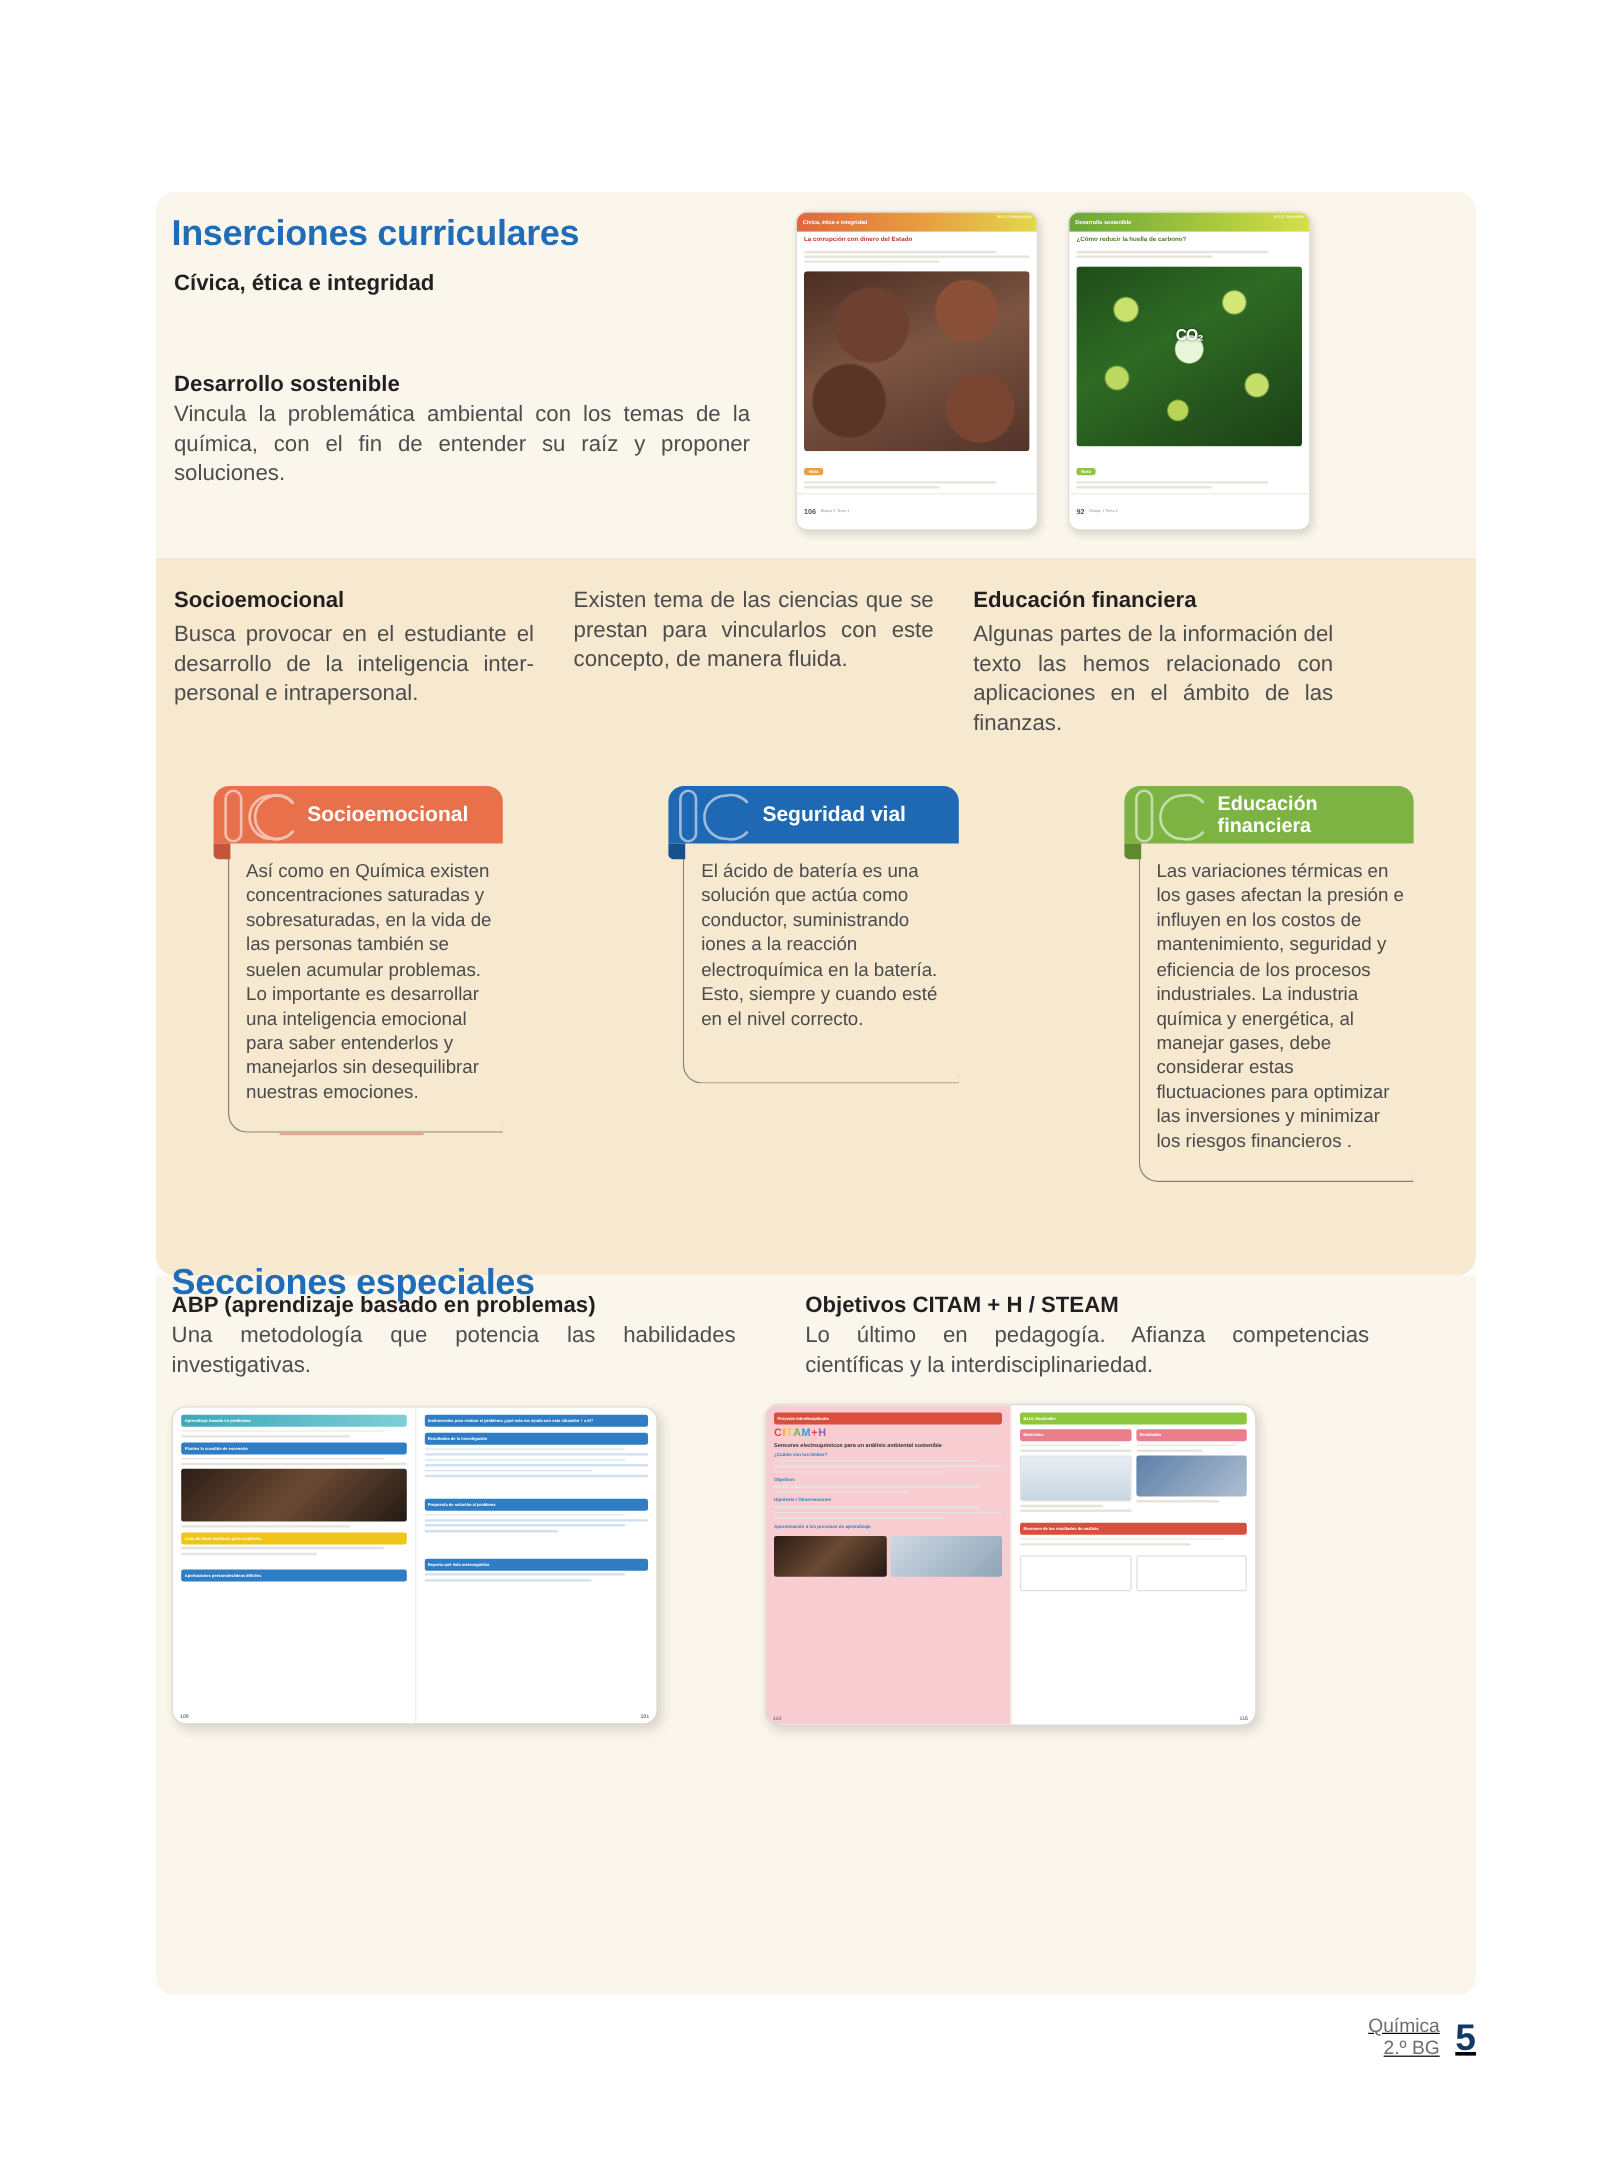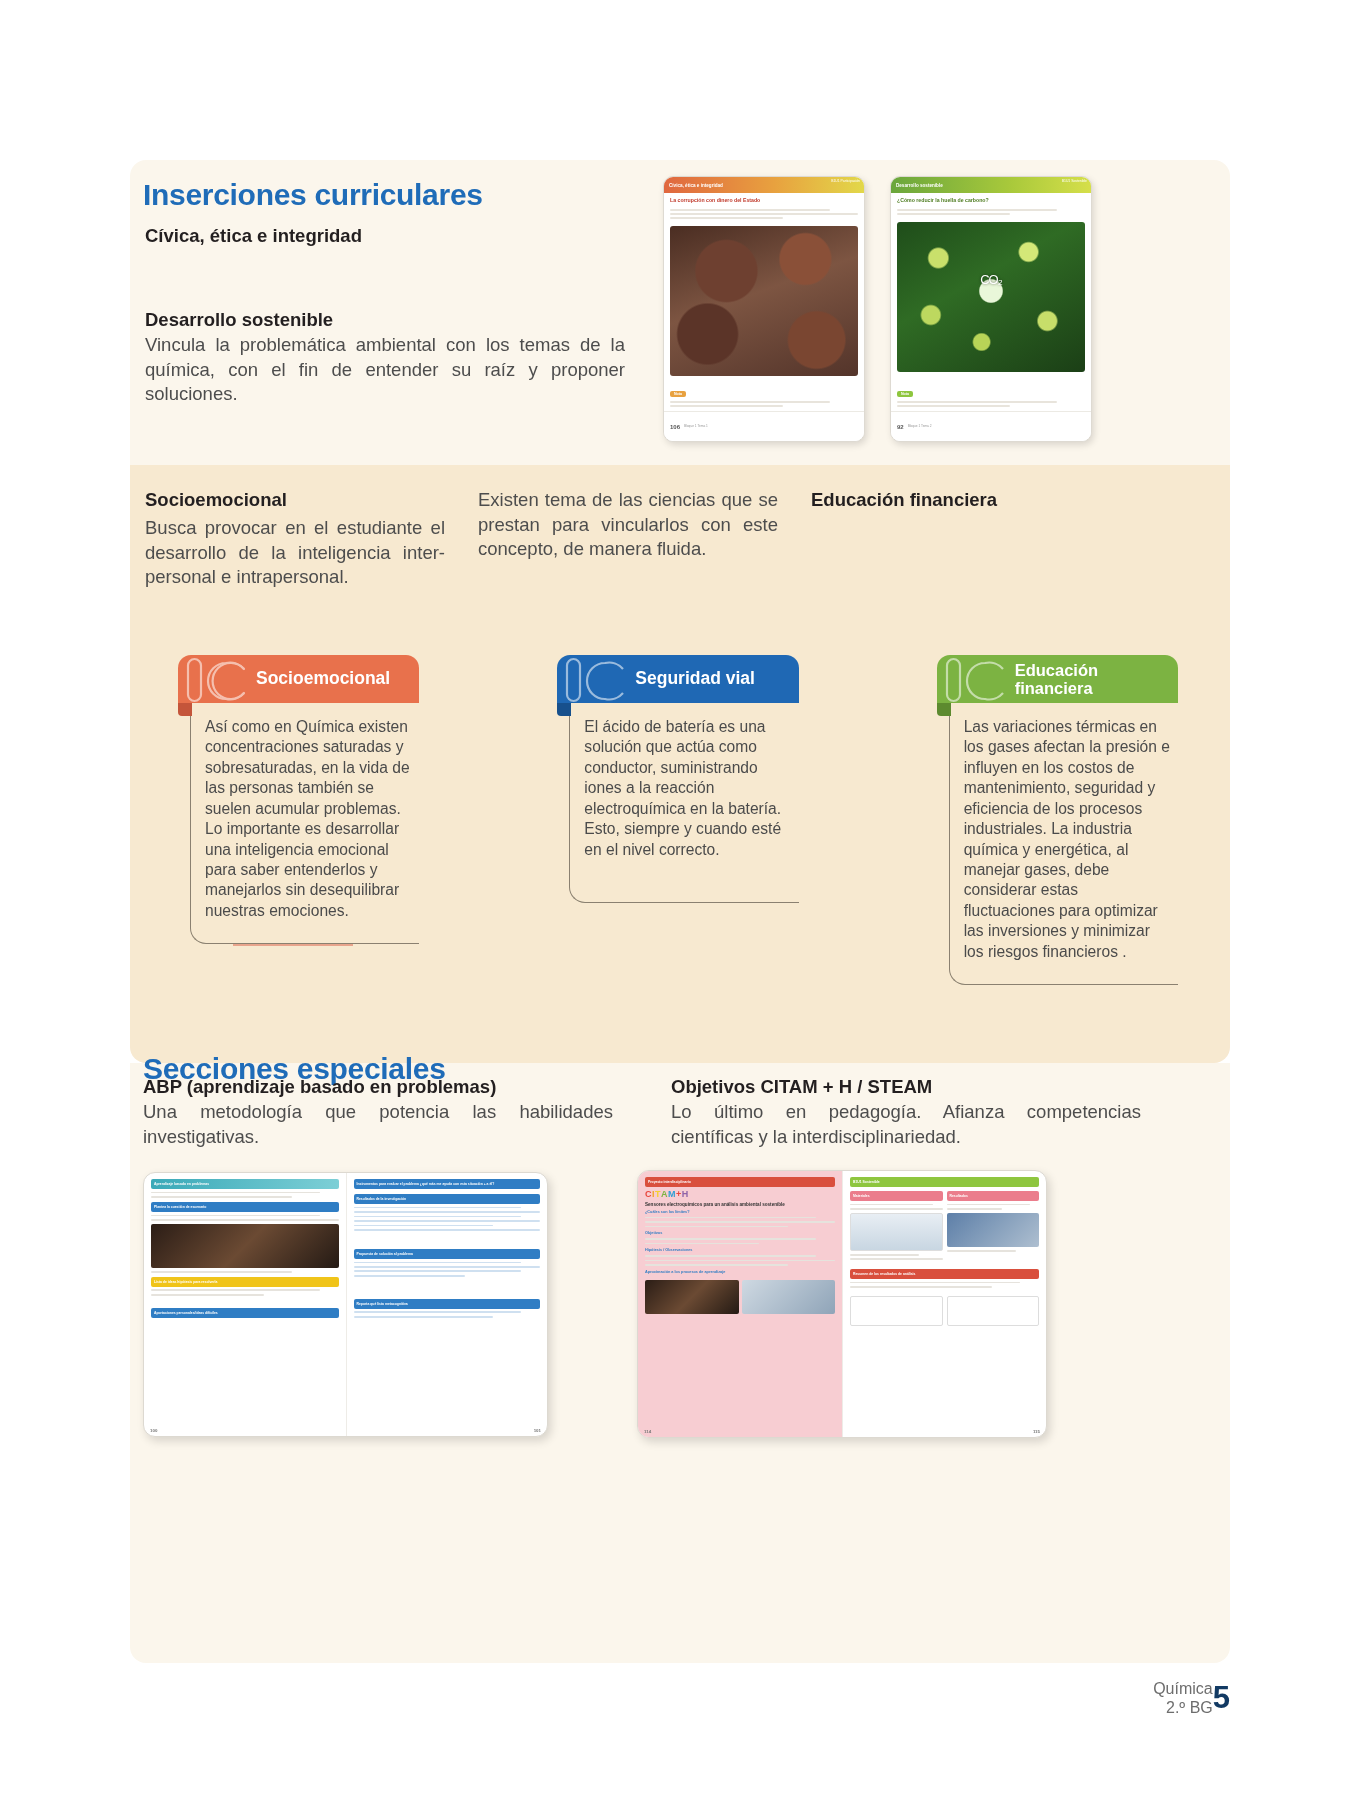--- a/index.html
+++ b/index.html
@@ -90,21 +90,21 @@
       radial-gradient(circle at 50% 46%, #e9f7d9 0 9%, transparent 10%),
       radial-gradient(circle at 22% 24%, #c9e06b 0 5%, transparent 6%),
       radial-gradient(circle at 70% 20%, #d4e878 0 5%, transparent 6%),
       radial-gradient(circle at 18% 62%, #bdd85f 0 5%, transparent 6%),
       radial-gradient(circle at 80% 66%, #c7de6a 0 5%, transparent 6%),
       radial-gradient(circle at 45% 80%, #b8d457 0 5%, transparent 6%),
       linear-gradient(150deg,#1f4d1a,#2f6b24 40%,#1b3f16);
   }
   .tc-photo .co2 {
     position:absolute; left:50%; top:38%; transform:translate(-50%,-50%);
-    font-size:13px; font-weight:normal; color:#ffffff; letter-spacing:-1px;
+    font-size:13px; font-weight:bold; color:#ffffff; letter-spacing:-1px;
     text-shadow:0 0 3px rgba(0,0,0,.6);
   }
   .tc-foot {
     position:absolute; bottom:0; left:0; right:0; height:30px;
     background:#ffffff; border-top:1px solid #eceae4;
     display:flex; align-items:center; padding:0 6px; gap:4px;
   }
   .tc-foot b { font-size:6px; color:#555; }
   .tc-foot i { font-size:3.2px; color:#999; font-style:normal; line-height:1.2; }
   .tc-note { position:absolute; bottom:32px; left:6px; right:6px; }
@@ -196,21 +196,21 @@
 
   .citam-band { background:#f7cdd2; }
   .citam-letters { display:flex; gap:1px; padding:2px 0 3px; }
   .citam-letters i {
     font-style:normal; font-size:9px; font-weight:bold; letter-spacing:-0.5px;
   }
 
   
   .footer {
     position:absolute; right:120px; bottom:82px;
-    display:flex; align-items:center; 
+    display:flex; align-items:center; gap:13px;text-decoration:underline;
   }
   .footer .meta {
     text-align:right; font-size:16px; color:#6d6d6d; line-height:1.22;
   }
   .footer .pageno {
     font-size:31px; font-weight:bold; color:#123a63;
   }
 </style>
 </head>
 <body>
@@ -284,20 +284,21 @@
   <div class="cols3">
     <div class="col3">
       <div class="sub-h">Socioemocional</div>
       <div class="body-t">Busca provocar en el estudiante el desarrollo de la inteligencia inter-personal e intrapersonal.</div>
     </div>
     <div class="col3">
       <div class="body-t">Existen tema de las ciencias que se prestan para vincularlos con este concepto, de manera fluida.</div>
     </div>
     <div class="col3">
       <div class="sub-h">Educación financiera</div>
+      <div class="body-t">Algunas partes de la información del texto las hemos relacionado con aplicaciones en el ámbito de las finanzas.</div>
     </div>
   </div>
 
   <div class="cards">
 
     <div class="card">
       <div class="card-head c-orange">
         <svg class="ic-logo" viewBox="0 0 78 52">
           <rect x="6" y="6" width="13" height="42" rx="6.5" fill="none" stroke="#fff" stroke-width="2.2"></rect>
           <path d="M62 16 a18 18 0 1 0 0 24" fill="none" stroke="#fff" stroke-width="2.2" stroke-linecap="round"></path>

